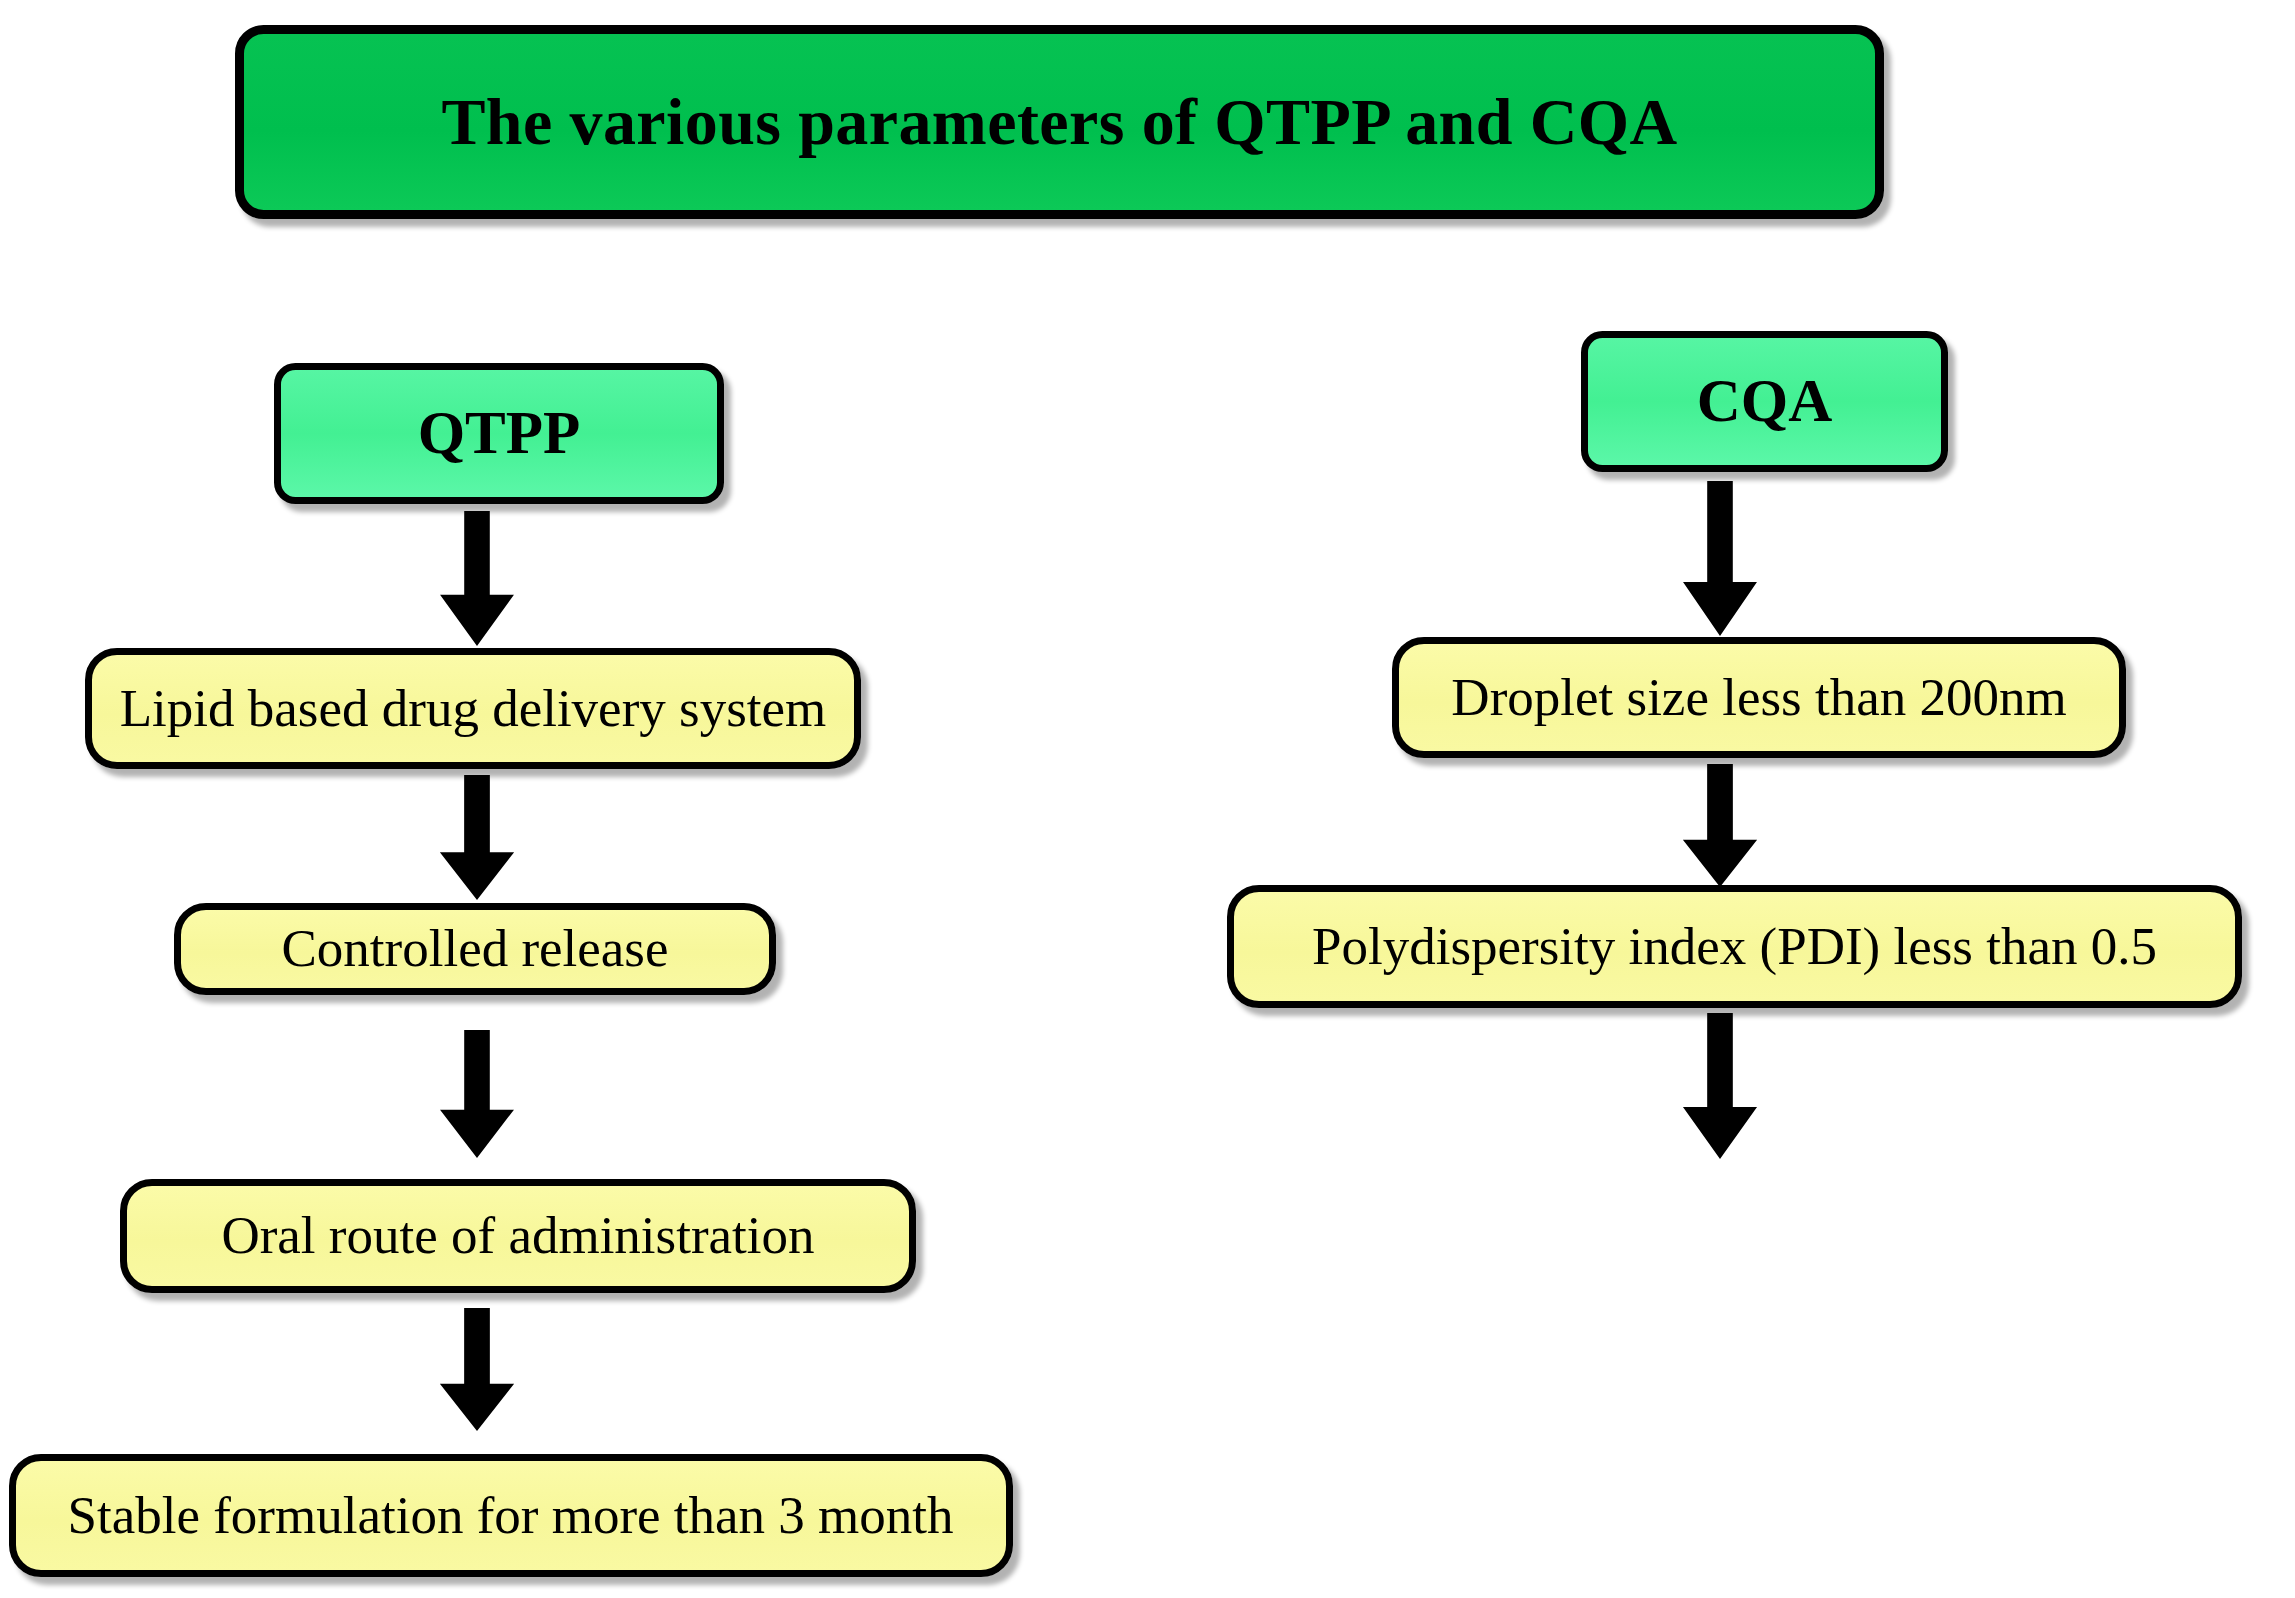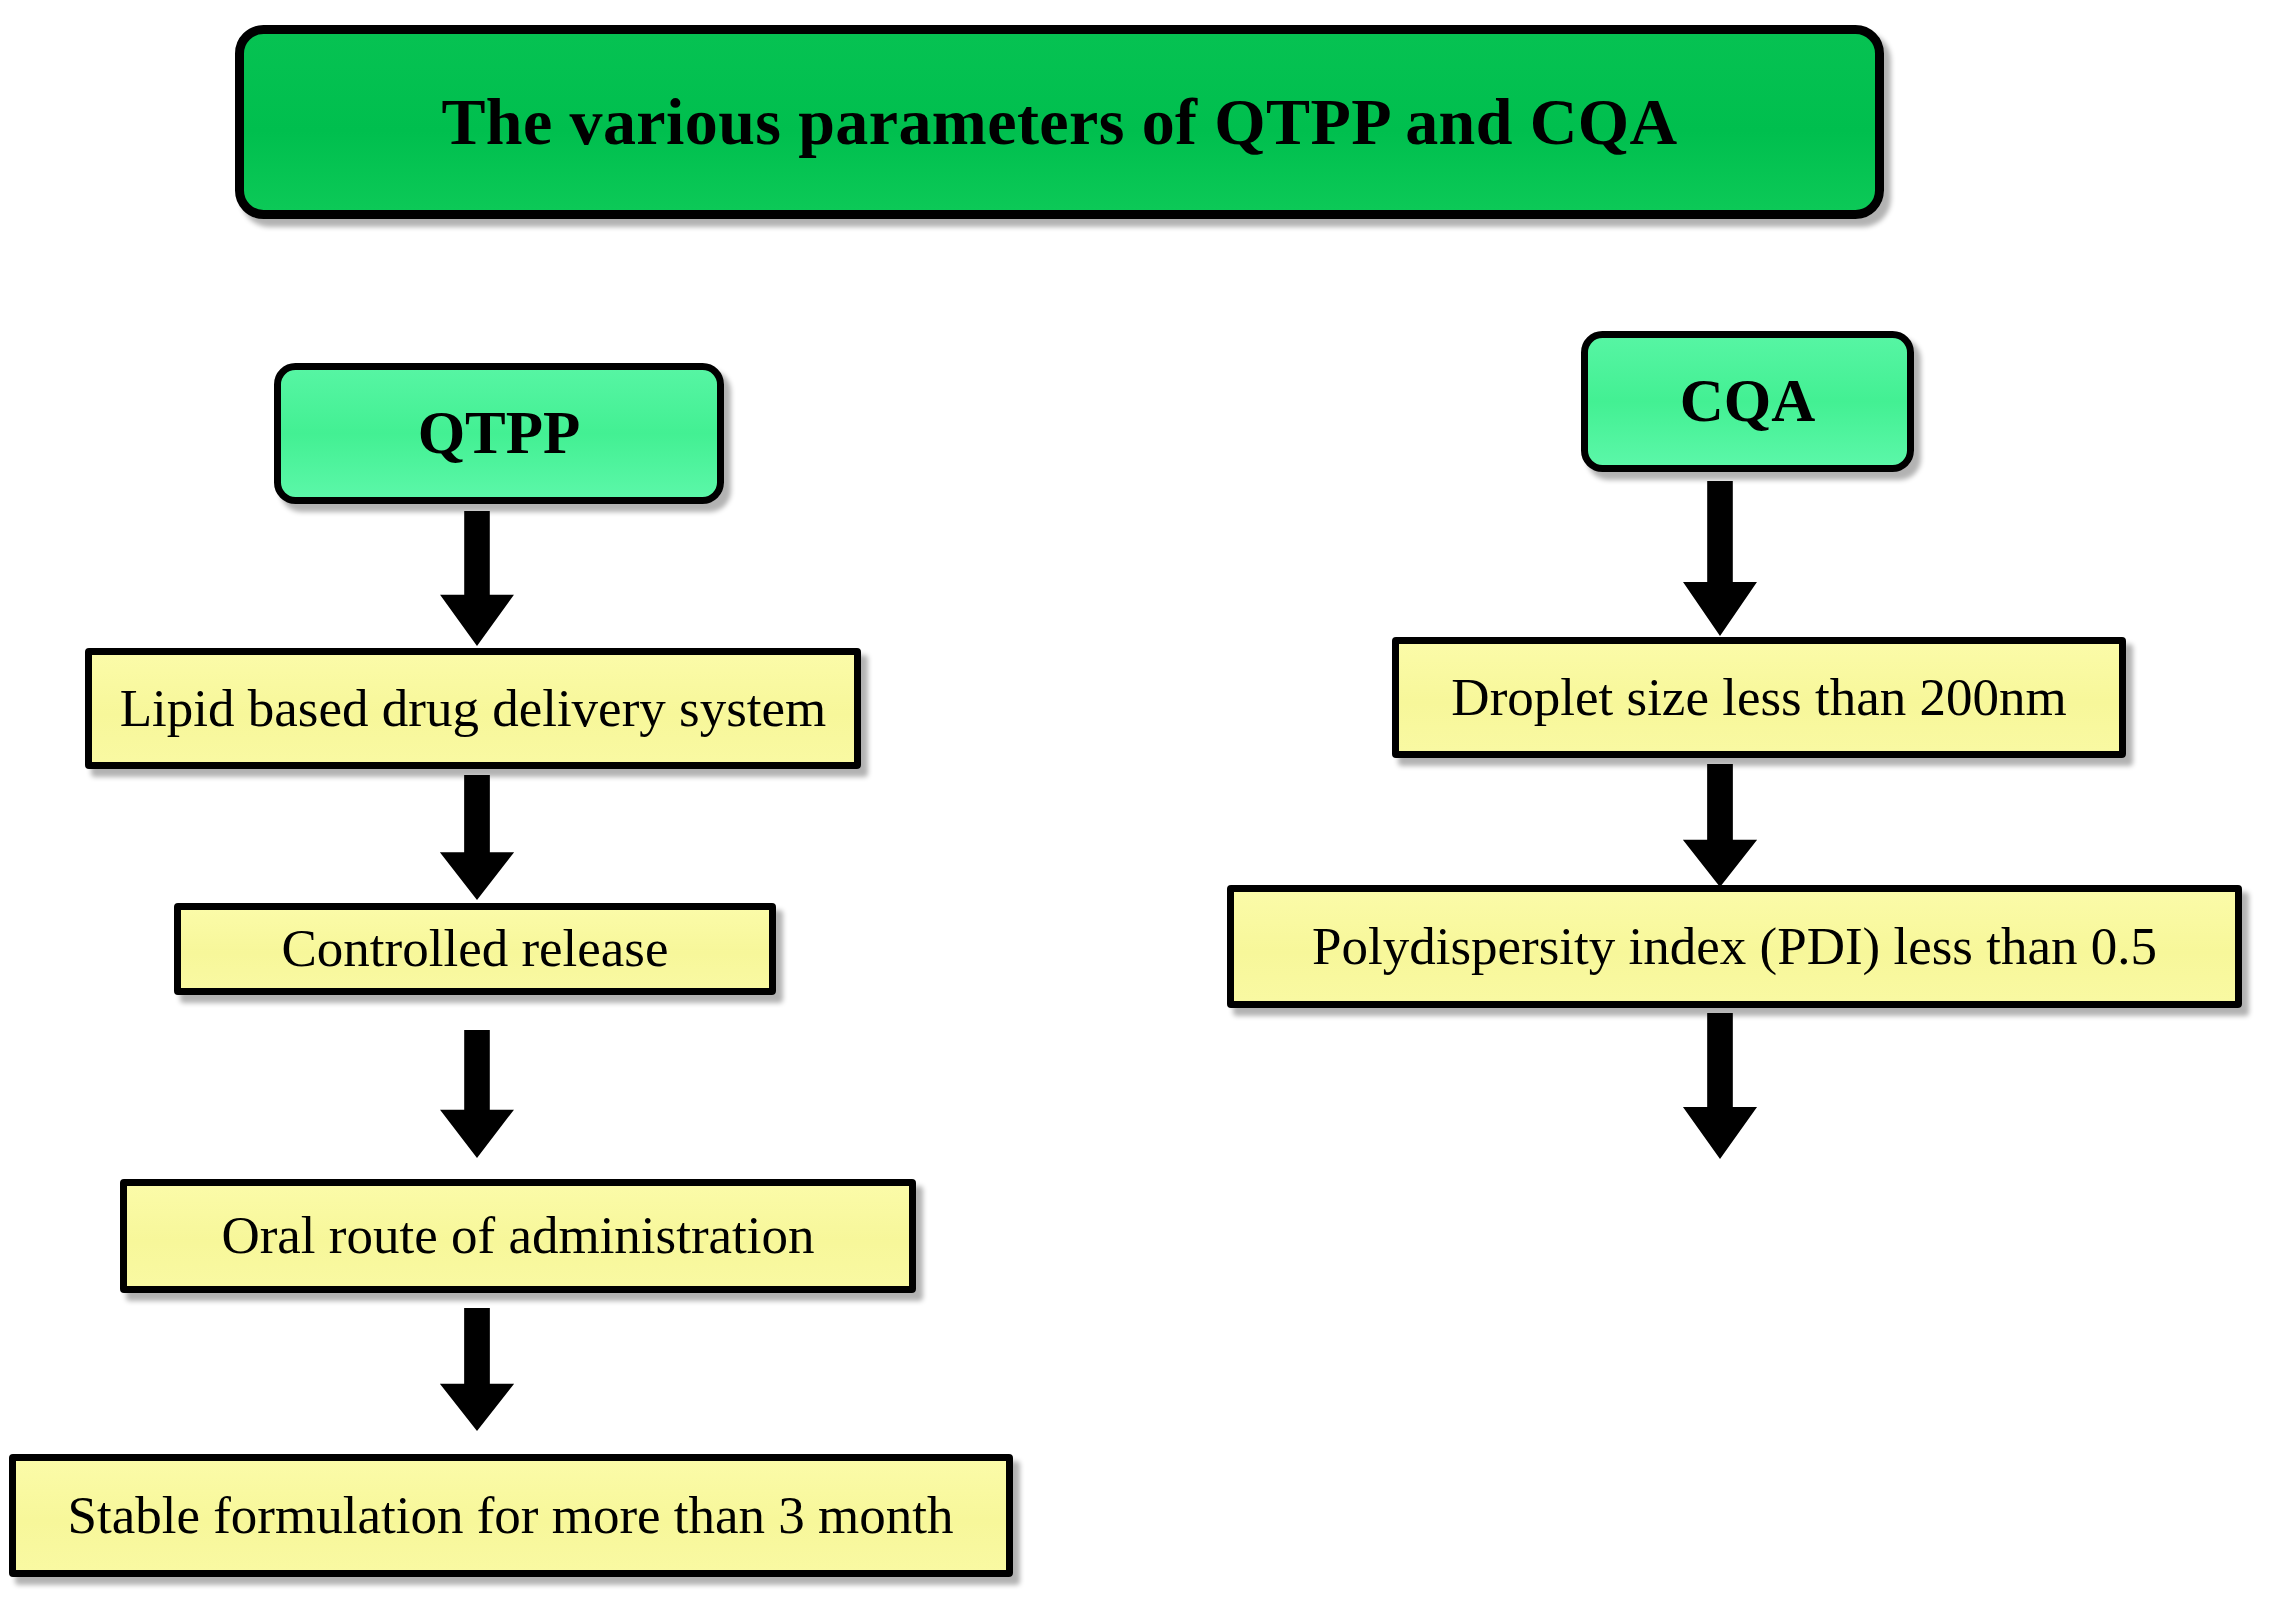--- a/index.html
+++ b/index.html
@@ -48,21 +48,21 @@
     font-weight: bold;
     font-size: 61px;
     border-radius: 21.4px;
     margin-left: 43px;
   }
 
   .node.step-node {
     background: linear-gradient(180deg,#fbfba8 0%,#f7f79a 55%,#f9f9a2 100%);
     font-weight: normal;
     font-size: 53px;
-    border-radius: 4px;
+    border-radius: 32px;
   }
 
   
   .arrow {
     position: absolute;
   }
   .arrow svg { display: block; }
 </style>
 </head>
 <body>
@@ -110,21 +110,21 @@
   <div class="arrow" style="left:427px; top:1308px; width:100px; height:123px;">
     <svg viewBox="0 0 140 172" width="100" height="123" aria-hidden="true">
       <polygon points="52,0 88,0 88,106 122,106 70,172 18,106 52,106" fill="#000000"></polygon>
     </svg>
   </div>
 
   <div class="node step-node" style="left:8.5px; top:1454px; width:1004px; height:123px;">
     <span>Stable formulation for more than 3 month</span>
   </div>
 
-  <div class="node head-node" style="left:1538px; top:331px; width:333px; height:141px;">
+  <div class="node head-node" style="left:1538px; top:331px; width:367px; height:141px;">
     <span>CQA</span>
   </div>
 
   <div class="arrow" style="left:1670px; top:481px; width:100px; height:155px;">
     <svg viewBox="0 0 140 218" width="100" height="155" aria-hidden="true">
       <polygon points="52,0 88,0 88,142 122,142 70,218 18,142 52,142" fill="#000000"></polygon>
     </svg>
   </div>
 
   <div class="node step-node" style="left:1392px; top:637px; width:734px; height:121px;">

